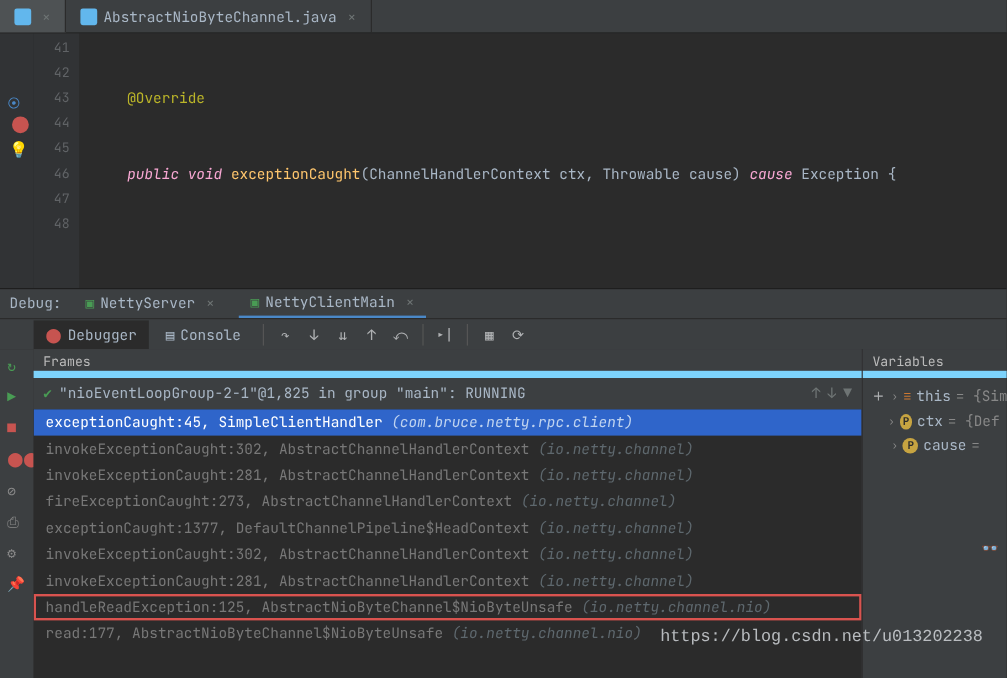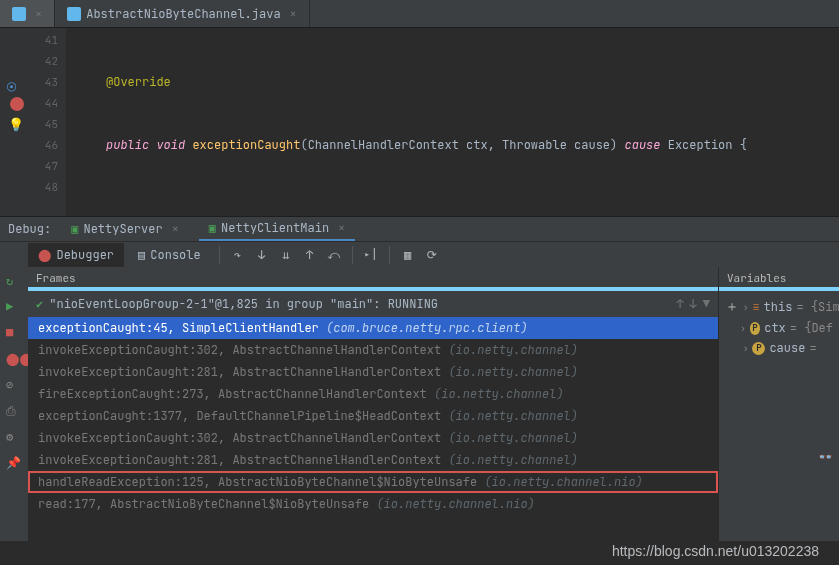--- a/index.html
+++ b/index.html
@@ -4,21 +4,21 @@
 <style>
 * { margin: 0; padding: 0; box-sizing: border-box; font-family: 'JetBrains Mono', 'Consolas', monospace; }
 body { background: #2b2b2b; color: #a9b7c6; font-size: 12px; width: 839px; height: 565px; overflow: hidden; position: relative; }
 
 .tabs { height: 28px; background: #3c3f41; display: flex; border-bottom: 1px solid #1e1e1e; }
 .tab { padding: 5px 12px; display: flex; align-items: center; gap: 5px; border-right: 1px solid #2b2b2b; cursor: pointer; }
 .tab.active { background: #4e5254; }
 .file-icon { width: 14px; height: 14px; background: #62b7ed; border-radius: 2px; display: inline-block; }
 .close-x { color: #6e7474; margin-left: 4px; }
 
-.editor-area { height: 188px; display: flex; background: #2b2b2b; position: relative; }
+.editor-area { height: 212px; display: flex; background: #2b2b2b; position: relative; }
 .gutter-left { width: 28px; background: #313335; }
 .gutter { width: 38px; background: #313335; text-align: right; padding-right: 8px; color: #606366; line-height: 21px; font-size: 11px; padding-top: 2px; position: relative; }
 .gutter-icon { position: absolute; left: -18px; width: 14px; height: 14px; }
 .breakpoint { background: #c75450; border-radius: 50%; }
 .bulb { color: #f0a732; font-size: 13px; }
 .code { flex: 1; padding-top: 2px; line-height: 21px; overflow: hidden; white-space: pre; }
 .code-line { padding-left: 10px; }
 .c-comment-zh { color: #629755; font-style: italic; }
 .c-anno { color: #bbb529; }
 .c-kw { color: #f9a8d4; font-style: italic; }
@@ -32,41 +32,41 @@
 .db-tab { padding: 4px 10px; display: flex; align-items: center; gap: 5px; }
 .db-tab.active { background: #2b2b2b; }
 .tb-btn { width: 20px; height: 20px; display: flex; align-items: center; justify-content: center; color: #afb1b3; cursor: pointer; }
 .sep { width: 1px; height: 18px; background: #555; margin: 0 4px; }
 
 .debug-body { display: flex; height: 274px; }
 .left-tb { width: 28px; background: #3c3f41; display: flex; flex-direction: column; align-items: center; padding-top: 6px; gap: 10px; }
 .left-tb .ico { width: 16px; height: 16px; cursor: pointer; }
 
 .frames-panel { flex: 1; background: #3c3f41; display: flex; flex-direction: column; border-right: 1px solid #2b2b2b; }
-.panel-header { height: 24px; padding: 4px 8px; color: #bbbbbb; font-size: 11px; background: #3c3f41; border-bottom: 4px solid #7dd3fc; }
+.panel-header { height: 24px; padding: 4px 8px; color: #bbbbbb; font-size: 11px; background: #3c3f41; border-bottom: 6px solid #7dd3fc; }
 .thread-row { height: 26px; display: flex; align-items: center; padding: 0 8px; background: #3c3f41; gap: 6px; justify-content: space-between; }
 .thread-left { display: flex; align-items: center; gap: 6px; overflow: hidden; }
 .check { color: #499c54; }
 .nav-arrows { display: flex; gap: 6px; color: #6e7474; }
 
 .frames-list { flex: 1; overflow: hidden; background: #2b2b2b; }
 .frame-row { padding: 2px 10px; line-height: 18px; font-size: 12px; color: #787878; white-space: nowrap; overflow: hidden; }
 .frame-row.sel { background: #2f65ca; color: #fff; }
 .frame-row.sel .pkg { color: #c0d4f0; }
 .frame-row.hl { outline: 2px solid #d9534f; outline-offset: -2px; }
 .pkg { color: #5e686e; font-style: italic; }
 
 .vars-panel { width: 120px; background: #3c3f41; }
 .vars-list { padding: 4px 6px; font-size: 12px; }
 .var-row { display: flex; align-items: center; gap: 4px; padding: 2px 0; white-space: nowrap; }
 .pill-p { background: #c7a441; color: #2b2b2b; border-radius: 50%; width: 13px; height: 13px; font-size: 9px; display: inline-flex; align-items: center; justify-content: center; font-weight: bold; }
 .arrow { color: #888; font-size: 9px; }
 .plus { color: #afb1b3; font-size: 14px; }
 
-.watermark { position: absolute; bottom: 6px; right: 20px; color: #d0d4d8; font-size: 14px; font-family: Liberation Sans, sans-serif; opacity: 0.85; }
+.watermark { position: absolute; bottom: 26px; right: 20px; color: #d0d4d8; font-size: 14px; font-family: Liberation Mono, monospace; opacity: 0.85; }
 </style>
 </head>
 <body>
 
 <div class="tabs">
   <div class="tab active">
     <span class="file-icon"></span>
     <span class="close-x">×</span>
   </div>
   <div class="tab">

